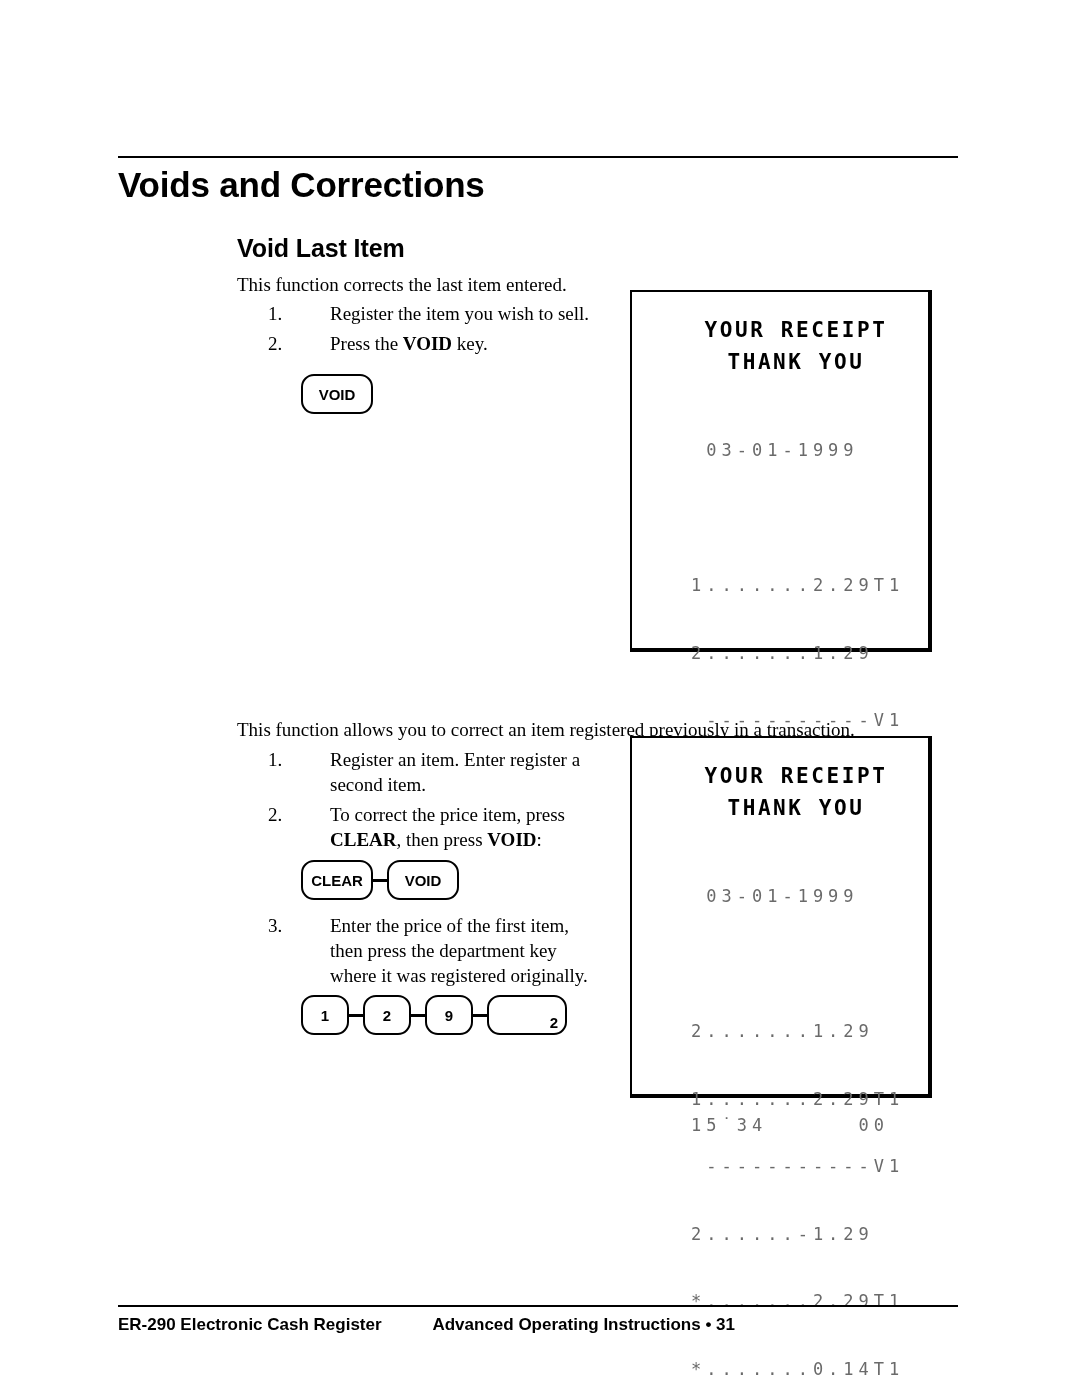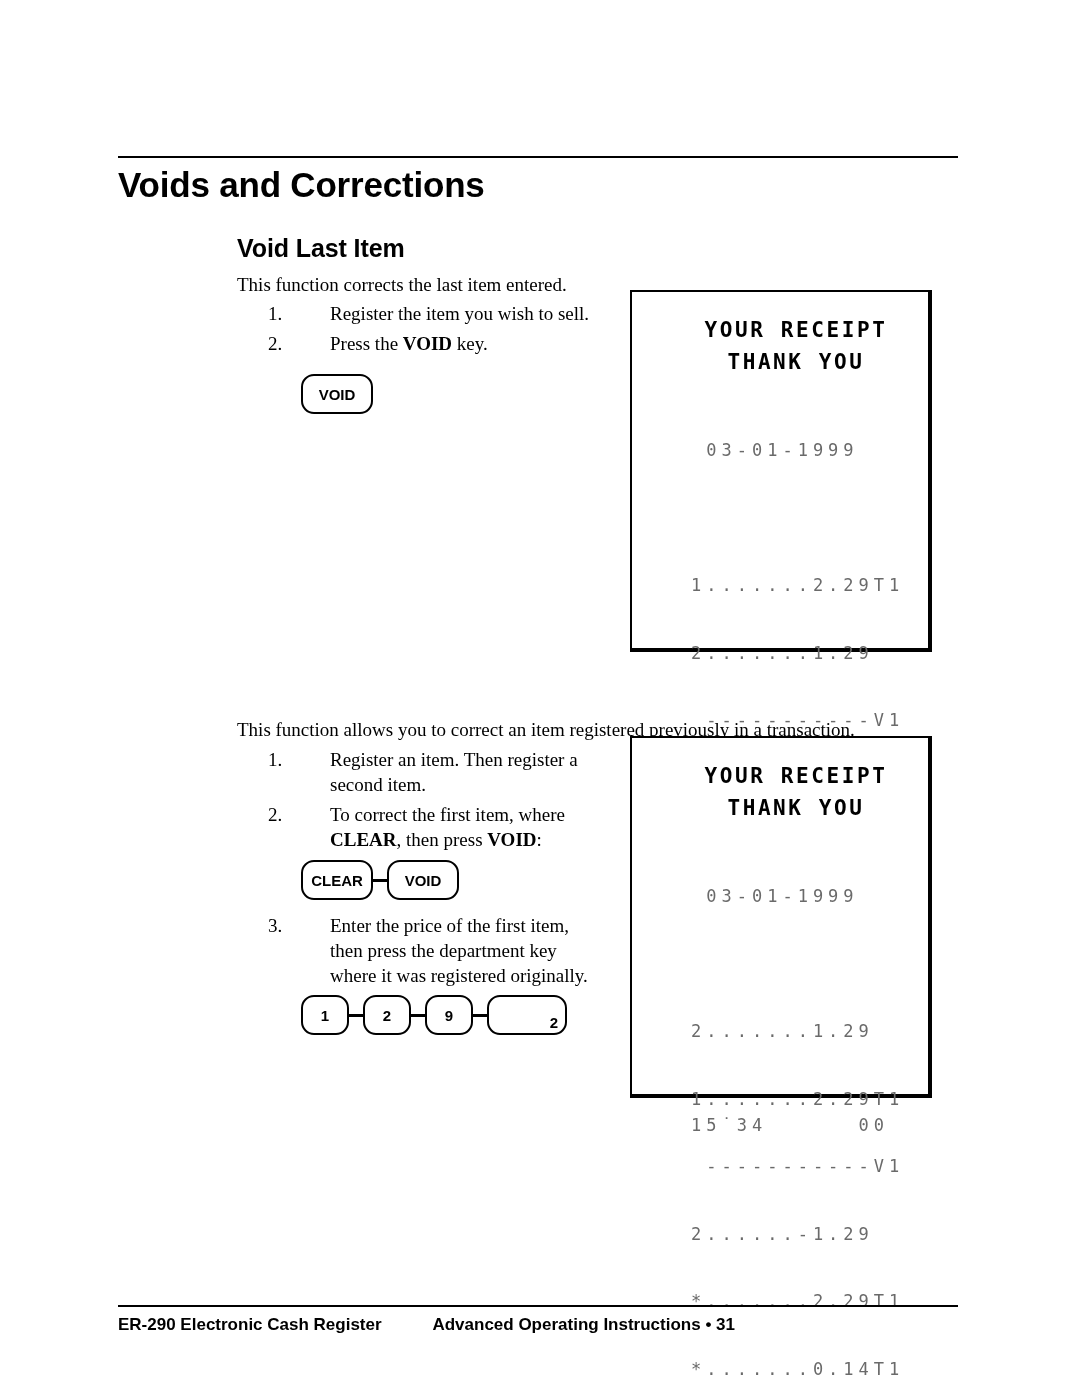--- a/index.html
+++ b/index.html
@@ -240,26 +240,26 @@
       <div class="r-line">000026</div>
       <div class="r-line">15˙34      00</div>
     </div>
   </div>
 
 
   <div class="para" id="p-void-prev">This function allows you to correct an item registered previously in a transaction.</div>
 
   <div class="step" id="s2-1">
     <span class="num">1.</span>
-    <span class="txt">Register an item.  Then register a second item.</span>
+    <span class="txt">Register an item.  Enter register a second item.</span>
   </div>
 
   <div class="step" id="s2-2">
     <span class="num">2.</span>
-    <span class="txt"><span>To correct the first item, where </span><span class="b">CLEAR</span><span>, then press </span><span class="b">VOID</span><span>:</span></span>
+    <span class="txt"><span>To correct the price item, press </span><span class="b">CLEAR</span><span>, then press </span><span class="b">VOID</span><span>:</span></span>
   </div>
 
   <div class="keyrow" id="keys-clrvoid">
     <div class="key wide">
       <span>CLEAR</span>
     </div>
     <div class="connector"></div>
     <div class="key wide">
       <span>VOID</span>
     </div>

